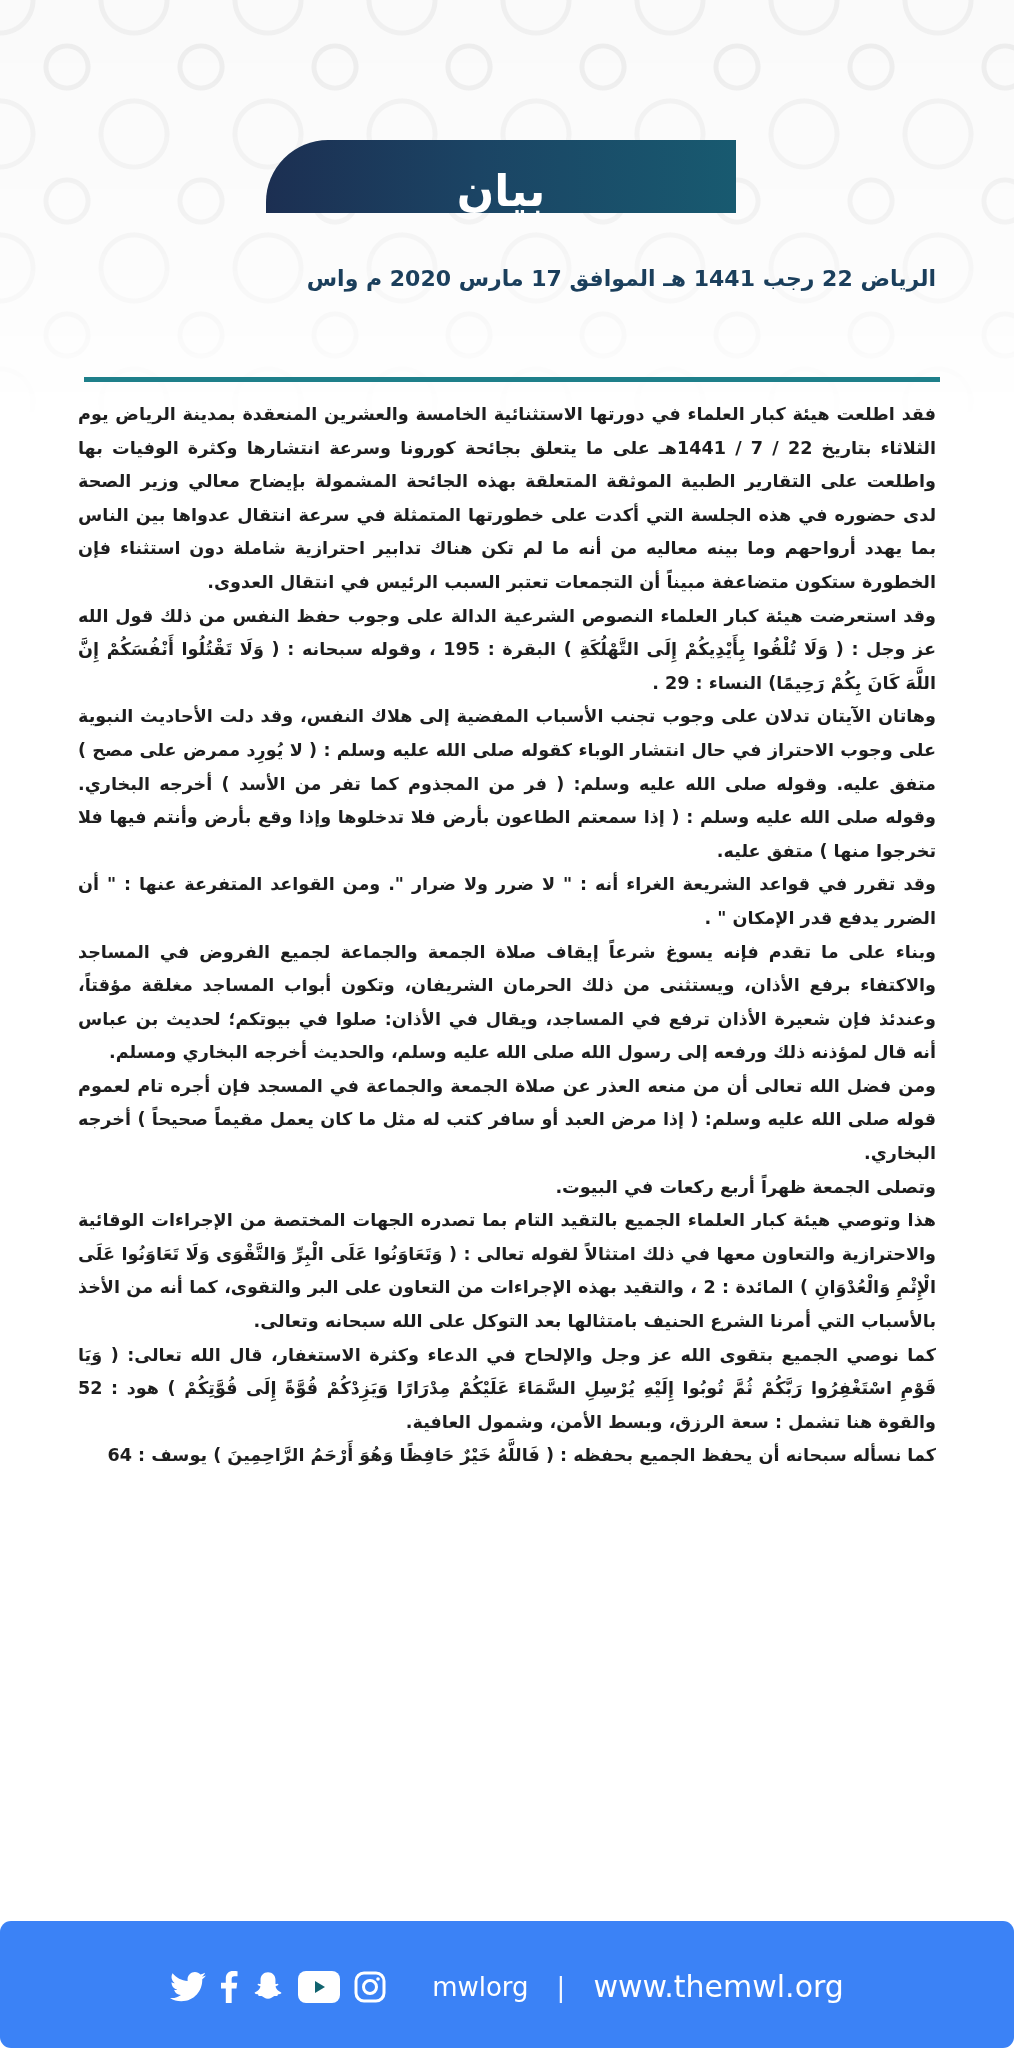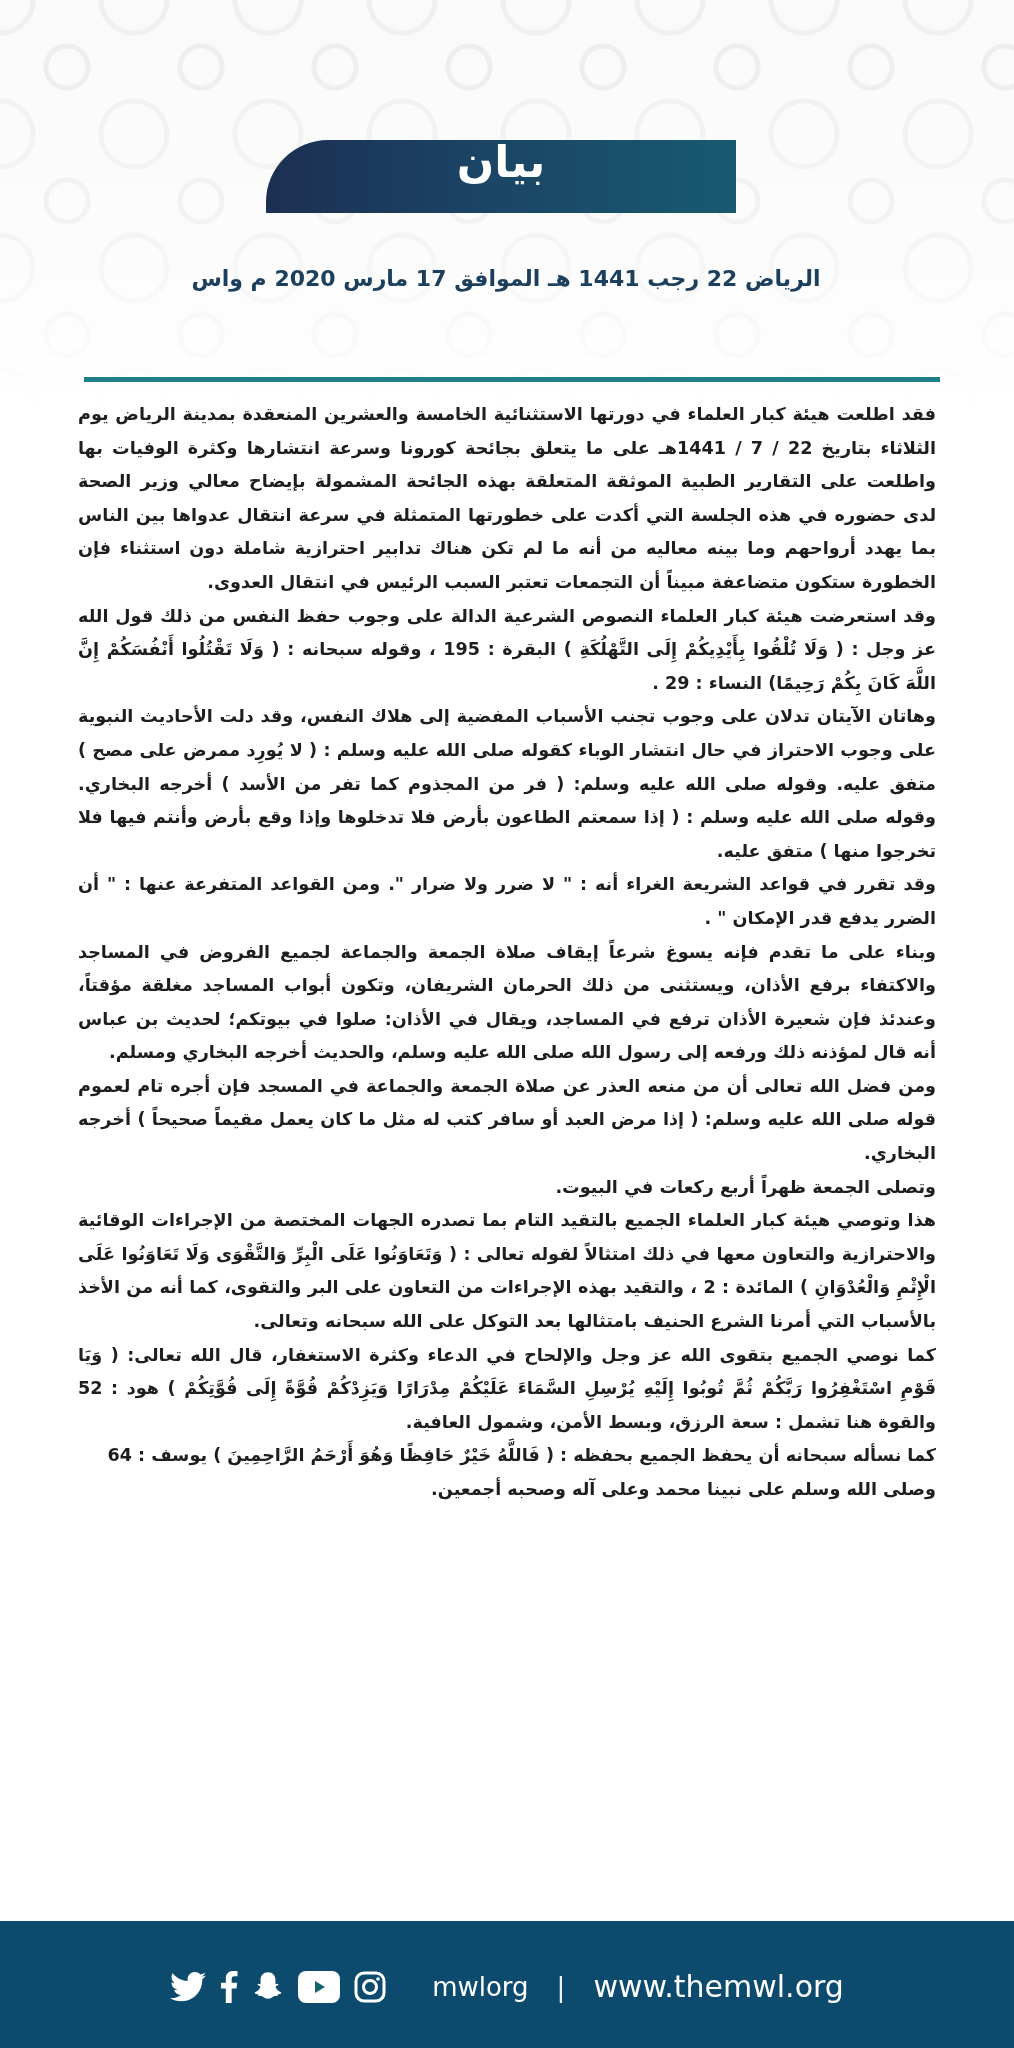--- a/index.html
+++ b/index.html
@@ -19,46 +19,47 @@
       radial-gradient(circle at 100% 0, transparent 30px, #efefef 31px, #efefef 35px, transparent 36px),
       radial-gradient(circle at 0 100%, transparent 30px, #efefef 31px, #efefef 35px, transparent 36px);
     background-size: 134px 134px;
     -webkit-mask-image: linear-gradient(to bottom, rgba(0,0,0,1) 0%, rgba(0,0,0,0.6) 60%, rgba(0,0,0,0) 100%);
             mask-image: linear-gradient(to bottom, rgba(0,0,0,1) 0%, rgba(0,0,0,0.6) 60%, rgba(0,0,0,0) 100%);
   }
   .banner {
     position: absolute; left: 266px; top: 140px; width: 470px; height: 73px;
     background: linear-gradient(to right, #1c2f52 0%, #1b4464 45%, #185a70 100%);
     border-top-left-radius: 62px;
-    display: flex; align-items: flex-start; justify-content: center;
+    display: flex; align-items: flex-end; justify-content: center;
   }
   .banner-title {
     color: #ffffff; font-weight: bold; font-size: 44px;
     font-family: "DejaVu Sans", sans-serif; line-height: 1;
   }
   .header {
     position: absolute; right: 78px; top: 262px; width: 860px;
-    direction: rtl; text-align: center;
+    direction: rtl; text-align: right;
     color: #1b3f5c; font-weight: bold; font-size: 22px; line-height: 33px;
   }
   .divider {
     position: absolute; left: 84px; top: 377px; width: 856px; height: 5px;
     background: #1e7f8a;
   }
   .body-text {
     position: absolute; right: 78px; top: 398px; width: 858px;
     direction: rtl; text-align: justify; text-align-last: right;
     font-size: 17.6px; line-height: 33.6px; font-weight: bold; color: #1e1e1e;
   }
   .body-text p { margin: 0; }
   .footer {
     position: absolute; left: 0; top: 1921px; width: 1014px; height: 127px;
-    background: #0c4a6e;
+    background: #3b82f6;
     display: flex; align-items: center; justify-content: center;
     color: #ffffff;
+    border-radius: 11px;
   }
   .footer-inner { display: flex; align-items: center; gap: 0; margin-top: 4px; }
   .icon { display: inline-flex; align-items: center; justify-content: center; margin-right: 14px; }
   .icon svg { display: block; }
   .handle { font-family: "DejaVu Sans", sans-serif; font-size: 26px; margin-left: 32px; }
   .sep { font-family: "DejaVu Sans", sans-serif; font-size: 26px; margin: 0 28px; opacity: 0.95; }
   .url { font-family: "DejaVu Sans", sans-serif; font-size: 30px; }
 </style>
 </head>
 <body>
@@ -79,21 +80,20 @@
   <p>فقد اطلعت هيئة كبار العلماء في دورتها الاستثنائية الخامسة والعشرين المنعقدة بمدينة الرياض يوم الثلاثاء بتاريخ 22 / 7 / 1441هـ على ما يتعلق بجائحة كورونا وسرعة انتشارها وكثرة الوفيات بها واطلعت على التقارير الطبية الموثقة المتعلقة بهذه الجائحة المشمولة بإيضاح معالي وزير الصحة لدى حضوره في هذه الجلسة التي أكدت على خطورتها المتمثلة في سرعة انتقال عدواها بين الناس بما يهدد أرواحهم وما بينه معاليه من أنه ما لم تكن هناك تدابير احترازية شاملة دون استثناء فإن الخطورة ستكون متضاعفة مبيناً أن التجمعات تعتبر السبب الرئيس في انتقال العدوى.</p>
   <p>وقد استعرضت هيئة كبار العلماء النصوص الشرعية الدالة على وجوب حفظ النفس من ذلك قول الله عز وجل : ( وَلَا تُلْقُوا بِأَيْدِيكُمْ إِلَى التَّهْلُكَةِ ) البقرة : 195 ، وقوله سبحانه : ( وَلَا تَقْتُلُوا أَنْفُسَكُمْ إِنَّ اللَّهَ كَانَ بِكُمْ رَحِيمًا) النساء : 29 .</p>
   <p>وهاتان الآيتان تدلان على وجوب تجنب الأسباب المفضية إلى هلاك النفس، وقد دلت الأحاديث النبوية على وجوب الاحتراز في حال انتشار الوباء كقوله صلى الله عليه وسلم : ( لا يُورِد ممرض على مصح ) متفق عليه. وقوله صلى الله عليه وسلم: ( فر من المجذوم كما تفر من الأسد ) أخرجه البخاري. وقوله صلى الله عليه وسلم : ( إذا سمعتم الطاعون بأرض فلا تدخلوها وإذا وقع بأرض وأنتم فيها فلا تخرجوا منها ) متفق عليه.</p>
   <p>وقد تقرر في قواعد الشريعة الغراء أنه : " لا ضرر ولا ضرار ". ومن القواعد المتفرعة عنها : " أن الضرر يدفع قدر الإمكان " .</p>
   <p>وبناء على ما تقدم فإنه يسوغ شرعاً إيقاف صلاة الجمعة والجماعة لجميع الفروض في المساجد والاكتفاء برفع الأذان، ويستثنى من ذلك الحرمان الشريفان، وتكون أبواب المساجد مغلقة مؤقتاً، وعندئذ فإن شعيرة الأذان ترفع في المساجد، ويقال في الأذان: صلوا في بيوتكم؛ لحديث بن عباس أنه قال لمؤذنه ذلك ورفعه إلى رسول الله صلى الله عليه وسلم، والحديث أخرجه البخاري ومسلم.</p>
   <p>ومن فضل الله تعالى أن من منعه العذر عن صلاة الجمعة والجماعة في المسجد فإن أجره تام لعموم قوله صلى الله عليه وسلم: ( إذا مرض العبد أو سافر كتب له مثل ما كان يعمل مقيماً صحيحاً ) أخرجه البخاري.</p>
   <p>وتصلى الجمعة ظهراً أربع ركعات في البيوت.</p>
   <p>هذا وتوصي هيئة كبار العلماء الجميع بالتقيد التام بما تصدره الجهات المختصة من الإجراءات الوقائية والاحترازية والتعاون معها في ذلك امتثالاً لقوله تعالى : ( وَتَعَاوَنُوا عَلَى الْبِرِّ وَالتَّقْوَى وَلَا تَعَاوَنُوا عَلَى الْإِثْمِ وَالْعُدْوَانِ ) المائدة : 2 ، والتقيد بهذه الإجراءات من التعاون على البر والتقوى، كما أنه من الأخذ بالأسباب التي أمرنا الشرع الحنيف بامتثالها بعد التوكل على الله سبحانه وتعالى.</p>
   <p>كما نوصي الجميع بتقوى الله عز وجل والإلحاح في الدعاء وكثرة الاستغفار، قال الله تعالى: ( وَيَا قَوْمِ اسْتَغْفِرُوا رَبَّكُمْ ثُمَّ تُوبُوا إِلَيْهِ يُرْسِلِ السَّمَاءَ عَلَيْكُمْ مِدْرَارًا وَيَزِدْكُمْ قُوَّةً إِلَى قُوَّتِكُمْ ) هود : 52 والقوة هنا تشمل : سعة الرزق، وبسط الأمن، وشمول العافية.</p>
   <p>كما نسأله سبحانه أن يحفظ الجميع بحفظه : ( فَاللَّهُ خَيْرٌ حَافِظًا وَهُوَ أَرْحَمُ الرَّاحِمِينَ ) يوسف : 64</p>
-  <p>وصلى الله وسلم على نبينا محمد وعلى آله وصحبه أجمعين.</p>
 </div>
 
 <div class="footer">
   <div class="footer-inner">
     <span class="icon">
       <svg width="36" height="30" viewBox="0 0 24 20">
           <path fill="#fff" d="M24 2.4c-.9.4-1.8.6-2.8.8 1-.6 1.8-1.6 2.2-2.7-1 .6-2 1-3.1 1.2C19.4.7 18.1 0 16.6 0c-2.7 0-4.9 2.2-4.9 4.9 0 .4 0 .8.1 1.1C7.7 5.8 4.1 3.9 1.7.9c-.4.7-.7 1.6-.7 2.5 0 1.7.9 3.2 2.2 4.1-.8 0-1.6-.2-2.2-.6v.1c0 2.4 1.7 4.4 3.9 4.8-.4.1-.8.2-1.3.2-.3 0-.6 0-.9-.1.6 2 2.4 3.4 4.6 3.4-1.7 1.3-3.8 2.1-6.1 2.1-.4 0-.8 0-1.2-.1 2.2 1.4 4.8 2.2 7.5 2.2 9.1 0 14-7.5 14-14v-.6c1-.7 1.8-1.6 2.5-2.5z"></path>
         </svg>
     </span>
     <span class="icon">

